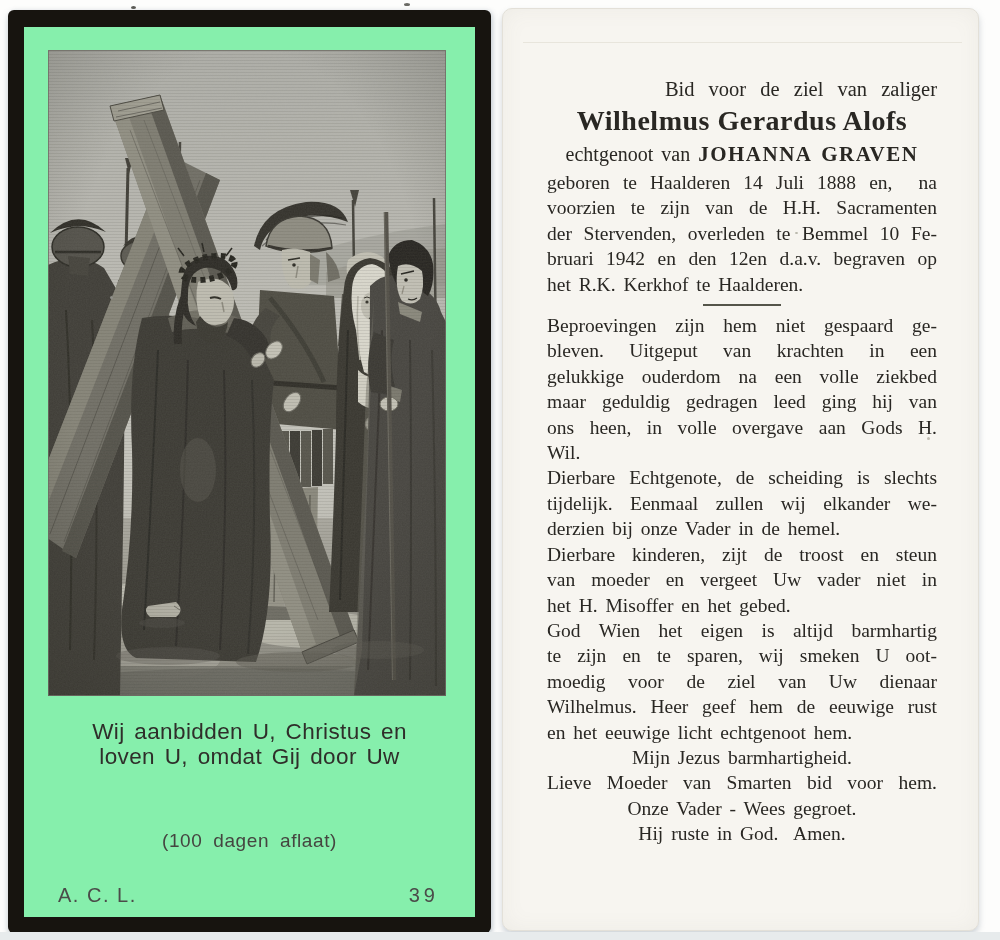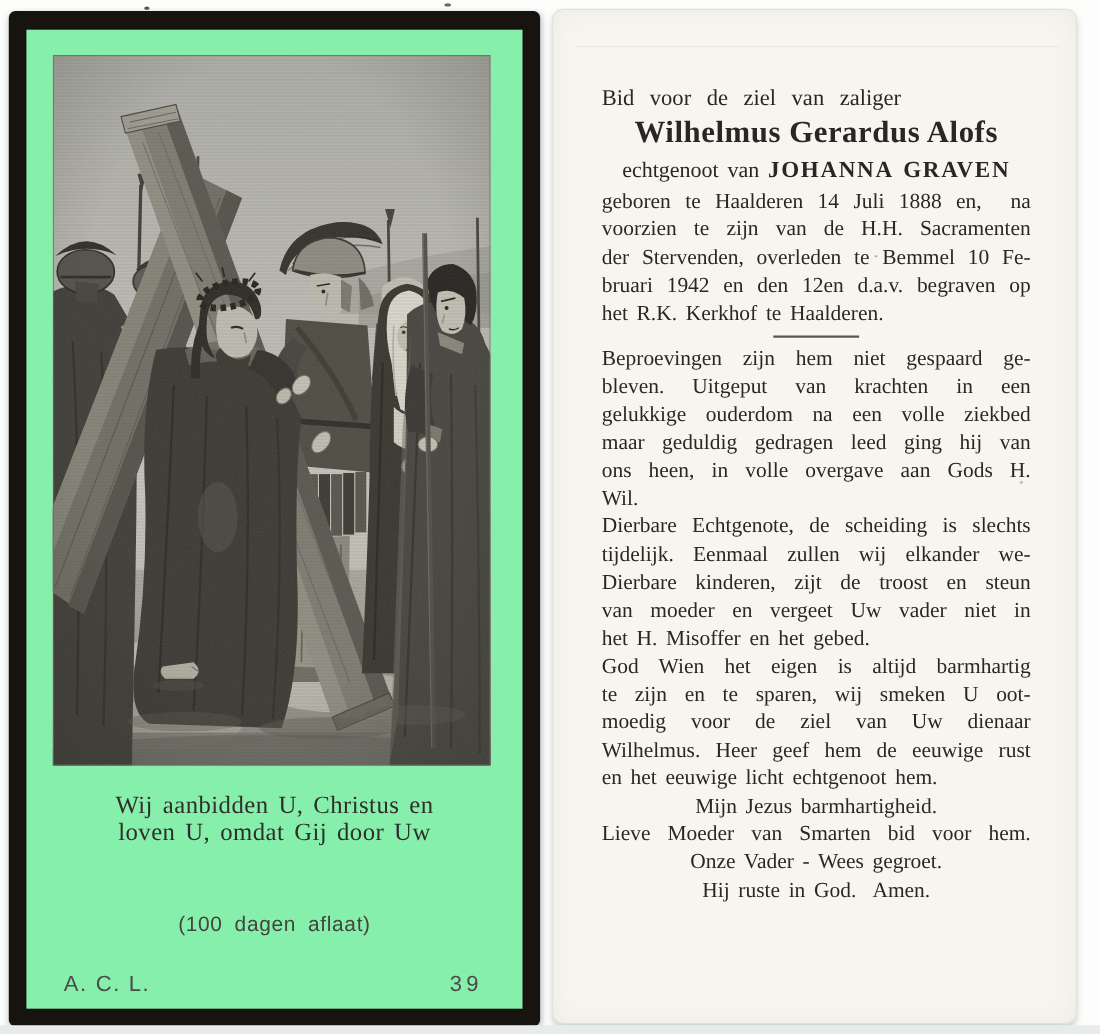--- a/index.html
+++ b/index.html
@@ -51,25 +51,25 @@
     background:#f7f5f0;border-radius:10px;
     border:1px solid #e3e0d8;box-sizing:border-box;
     box-shadow:0 4px 6px rgba(150,162,172,.45), inset 0 0 22px rgba(120,112,95,.07);
   }
   .crease{position:absolute;left:20px;right:16px;top:33px;height:1px;background:#e8e5dc;}
   .right-text{
     position:absolute;left:44px;right:41px;top:66px;
     color:#292723;font-family:"Liberation Serif","DejaVu Serif",serif;
     font-size:19.5px;
   }
-  .intro{font-size:20.5px;line-height:28px;word-spacing:9px;}
+  .intro{font-size:20.5px;line-height:28px;word-spacing:9px;text-align:right;}
   .deceased-name{font-size:28px;font-weight:bold;line-height:36px;text-align:center;letter-spacing:.5px;}
   .spouse{line-height:31px;text-align:center;font-size:20px;word-spacing:3px;}
   .spouse .spouse-name{font-weight:bold;font-size:21px;letter-spacing:1.5px;}
-  .tline{line-height:25.4px;min-height:25.4px;word-spacing:3px;font-family:Liberation Serif, serif;}
+  .tline{line-height:25.4px;min-height:25.4px;word-spacing:3px;}
   .tline.align-justify{text-align:justify;text-align-last:justify;}
   .tline.align-left{text-align:left;}
   .tline.align-center{text-align:center;}
   .divider{width:78px;height:2px;background:#55554a;margin:7px auto 7px;}
 </style>
 </head>
 <body>
 
 <div class="left-card">
   <div class="left-inner">
@@ -312,20 +312,21 @@
     <div class="divider"></div>
     <div>
         <div class="tline align-justify">Beproevingen zijn hem niet gespaard ge-</div>
         <div class="tline align-justify">bleven. Uitgeput van krachten in een</div>
         <div class="tline align-justify">gelukkige ouderdom na een volle ziekbed</div>
         <div class="tline align-justify">maar geduldig gedragen leed ging hij van</div>
         <div class="tline align-justify">ons heen, in volle overgave aan Gods H.</div>
         <div class="tline align-left">Wil.</div>
         <div class="tline align-justify">Dierbare Echtgenote, de scheiding is slechts</div>
         <div class="tline align-justify">tijdelijk. Eenmaal zullen wij elkander we-</div>
+        <div class="tline align-left">derzien bij onze Vader in de hemel.</div>
         <div class="tline align-justify">Dierbare kinderen, zijt de troost en steun</div>
         <div class="tline align-justify">van moeder en vergeet Uw vader niet in</div>
         <div class="tline align-left">het H. Misoffer en het gebed.</div>
         <div class="tline align-justify">God Wien het eigen is altijd barmhartig</div>
         <div class="tline align-justify">te zijn en te sparen, wij smeken U oot-</div>
         <div class="tline align-justify">moedig voor de ziel van Uw dienaar</div>
         <div class="tline align-justify">Wilhelmus. Heer geef hem de eeuwige rust</div>
         <div class="tline align-left">en het eeuwige licht echtgenoot hem.</div>
         <div class="tline align-center">Mijn Jezus barmhartigheid.</div>
         <div class="tline align-justify">Lieve Moeder van Smarten bid voor hem.</div>

